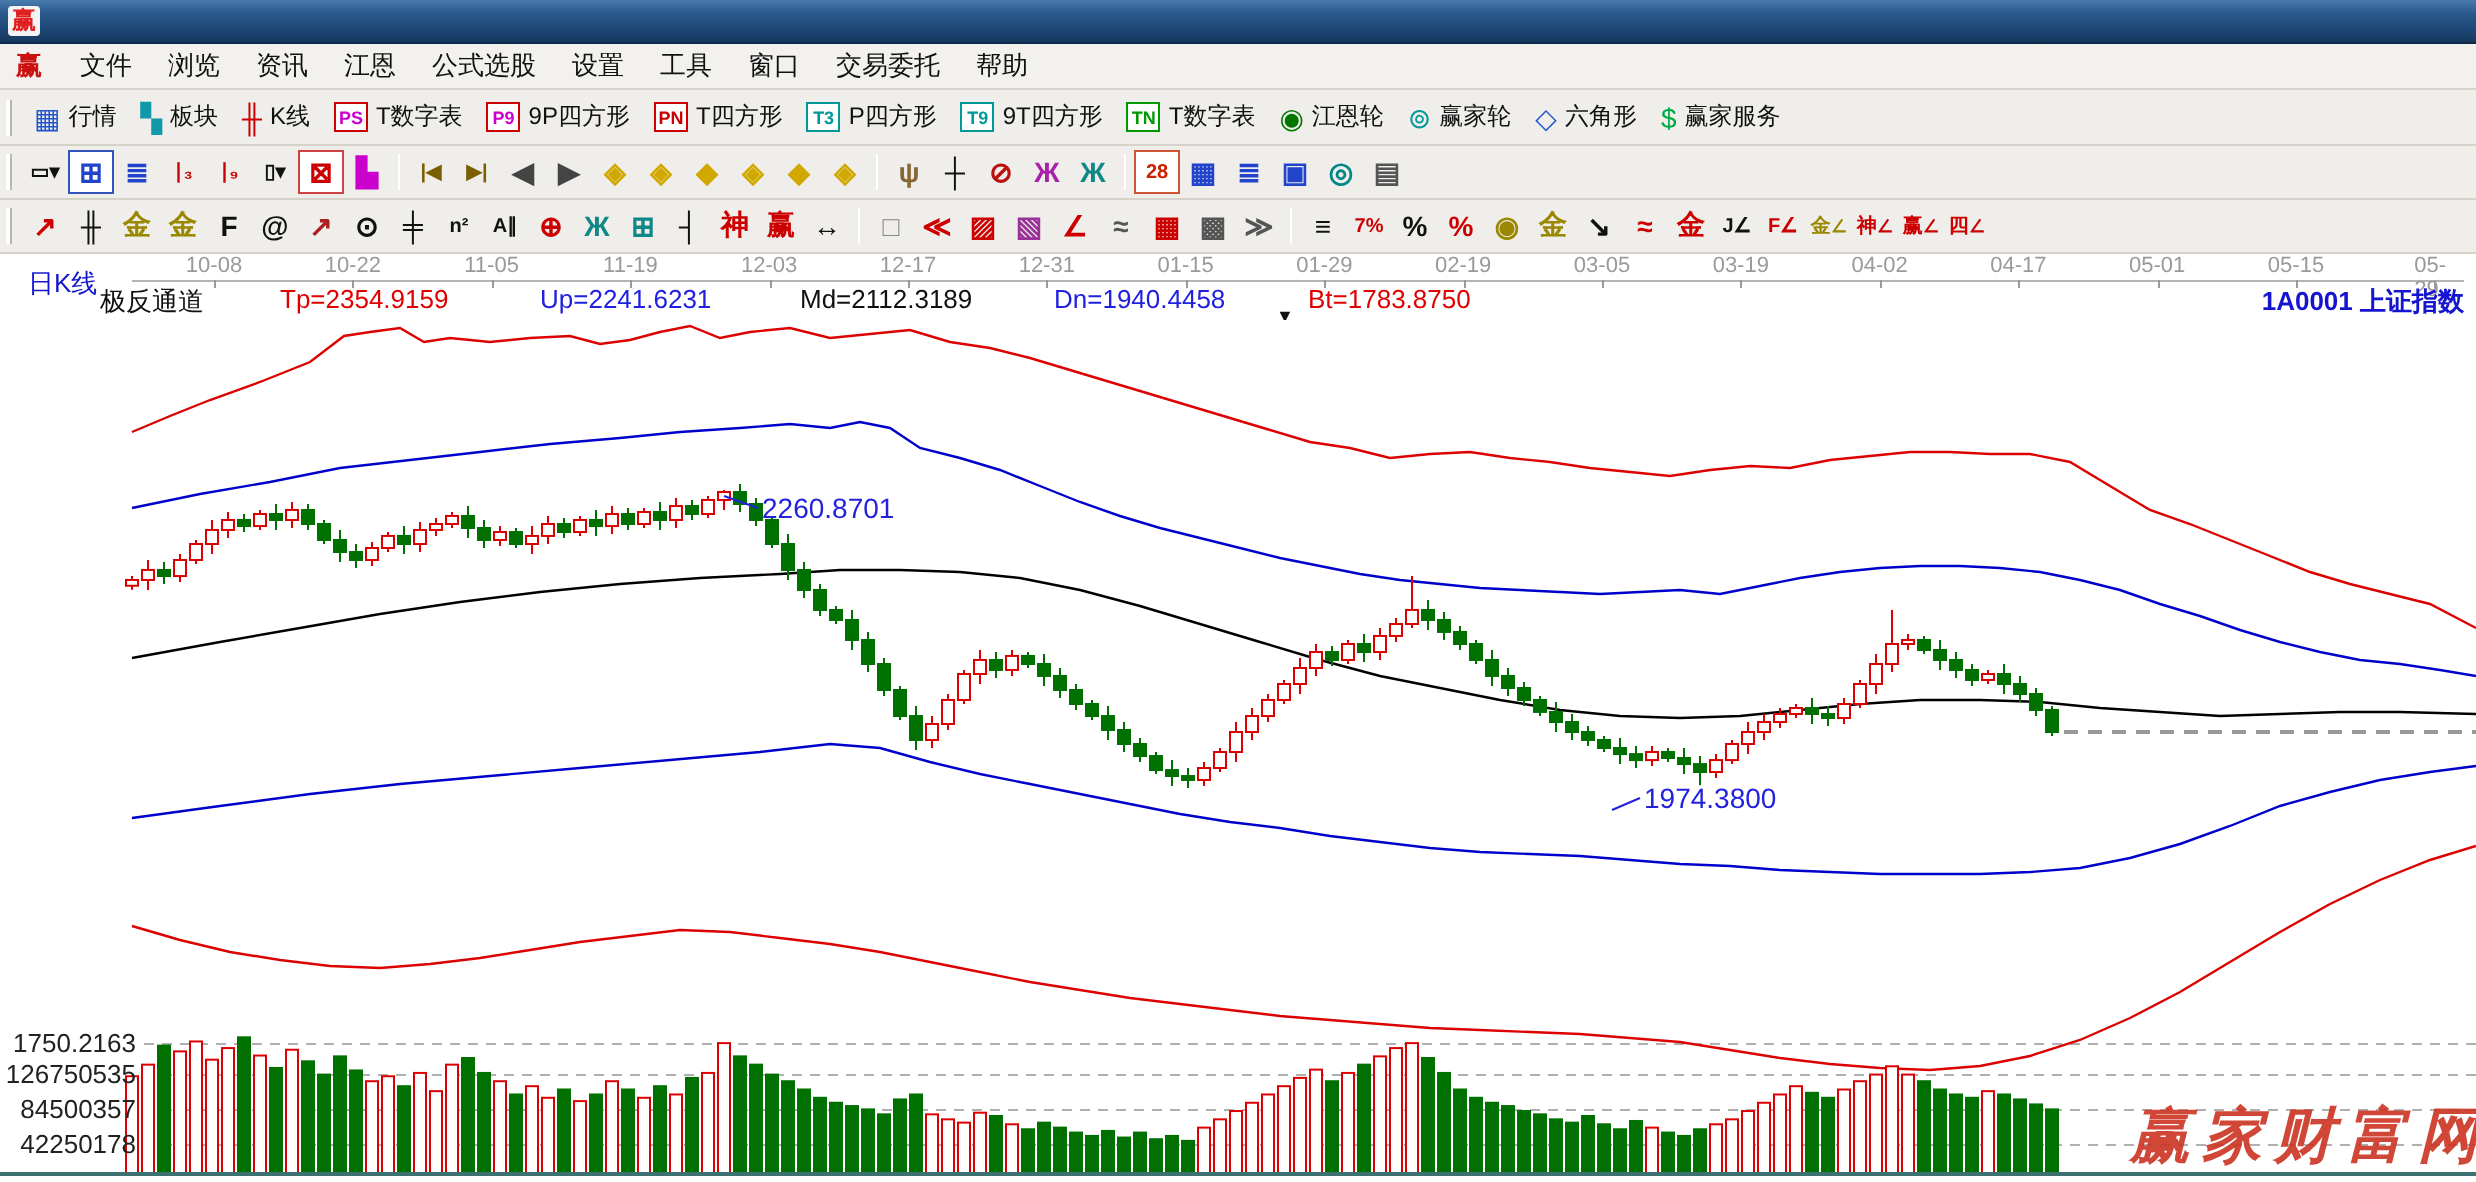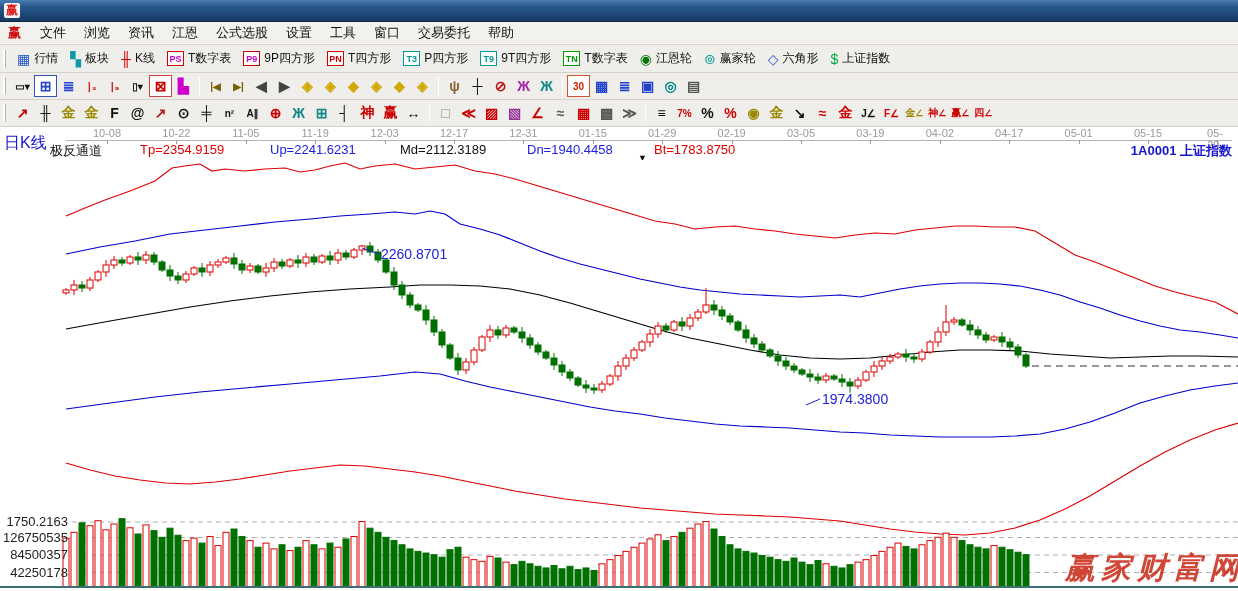--- a/index.html
+++ b/index.html
@@ -26,21 +26,21 @@
   .tbtn { display:flex; align-items:center; gap:4px; padding:2px 5px; height:24px;
     border:1px solid transparent; border-radius:2px; white-space:nowrap; color:#111; }
   .ibtn { display:flex; align-items:center; justify-content:center; width:23px; height:22px;
     border:1px solid transparent; font-size:14px; font-weight:bold; }
   .ibtn.small-text { font-size:10px; }
   .sep { width:1px; height:18px; background:#b9b6ae; border-right:1px solid #fff; margin:0 4px; }
   .boxicon { display:inline-flex; align-items:center; justify-content:center;
     width:17px; height:15px; border:1px solid; font-size:9px; font-weight:bold;
     background:#fff; }
   .charthdr { position:absolute; left:0; top:127px; width:1238px; height:33px; background:#fff; }
-  .period { position:absolute; left:4px; top:6px; color:#1515d0; font-size:16px; }
+  .period { position:absolute; left:14px; top:6px; color:#1515d0; font-size:13px; }
   .axisline { position:absolute; left:66px; top:13px; width:1166px; height:1px; background:#b4b4b4; }
   .dlabel { position:absolute; top:0px; font-size:11px; color:#9a9a9a; transform:translateX(-50%); }
   .dtick { position:absolute; top:13px; width:1px; height:4px; background:#9a9a9a; }
   .ind { position:absolute; top:15px; font-size:13px; white-space:nowrap; }
   .symlabel { position:absolute; right:6px; top:15px; color:#1515d0; font-size:13px; font-weight:bold; }
   .dd-arrow { position:absolute; left:638px; top:26px; font-size:9px; color:#111; }
   #chart { position:absolute; left:0; top:160px; width:1238px; height:431px; background:#fff; }
 </style>
 </head>
 <body>
@@ -110,21 +110,21 @@
     <span class="tbtn">
       <span style="color: rgb(0, 153, 153); font-size: 14px;">⊚</span>
       <span>赢家轮</span>
     </span>
     <span class="tbtn">
       <span style="color: rgb(34, 85, 204); font-size: 14px;">◇</span>
       <span>六角形</span>
     </span>
     <span class="tbtn">
       <span style="color: rgb(0, 170, 68); font-size: 14px;">$</span>
-      <span>上证指数</span>
+      <span>赢家服务</span>
     </span>
   </div>
 <div class="toolbar" id="tb2">
     <span class="grip"></span>
     <span class="ibtn small-text" style="color: rgb(17, 17, 17);">▭▾</span>
     <span class="ibtn" style="color: rgb(34, 68, 204); border-color: rgb(51, 85, 187); background: rgb(255, 255, 255);">⊞</span>
     <span class="ibtn" style="color: rgb(34, 68, 204);">≣</span>
     <span class="ibtn small-text" style="color: rgb(204, 0, 0);">∣₃</span>
     <span class="ibtn small-text" style="color: rgb(204, 0, 0);">∣₉</span>
     <span class="ibtn small-text" style="color: rgb(17, 17, 17);">▯▾</span>
@@ -141,21 +141,21 @@
     <span class="ibtn" style="color: rgb(208, 168, 0);">◈</span>
     <span class="ibtn" style="color: rgb(208, 168, 0);">◆</span>
     <span class="ibtn" style="color: rgb(208, 168, 0);">◈</span>
     <span class="sep"></span>
     <span class="ibtn" style="color: rgb(136, 102, 51);">ψ</span>
     <span class="ibtn" style="color: rgb(17, 17, 17);">┼</span>
     <span class="ibtn" style="color: rgb(187, 17, 17);">⊘</span>
     <span class="ibtn" style="color: rgb(170, 34, 170);">Ж</span>
     <span class="ibtn" style="color: rgb(17, 136, 136);">Ж</span>
     <span class="sep"></span>
-    <span class="ibtn small-text" style="color: rgb(204, 34, 0); border: 1px solid rgb(204, 85, 51); background: rgb(255, 255, 255);">30</span>
+    <span class="ibtn small-text" style="color: rgb(204, 34, 0); border: 1px solid rgb(204, 85, 51); background: rgb(255, 255, 255);">28</span>
     <span class="ibtn" style="color: rgb(34, 68, 204);">▦</span>
     <span class="ibtn" style="color: rgb(34, 68, 204);">≣</span>
     <span class="ibtn" style="color: rgb(34, 68, 204);">▣</span>
     <span class="ibtn" style="color: rgb(0, 136, 136);">◎</span>
     <span class="ibtn" style="color: rgb(85, 85, 85);">▤</span>
   </div>
 <div class="toolbar" id="tb3">
     <span class="grip"></span>
     <span class="ibtn" style="color: rgb(204, 0, 0);">↗</span>
     <span class="ibtn" style="color: rgb(17, 17, 17);">╫</span>

